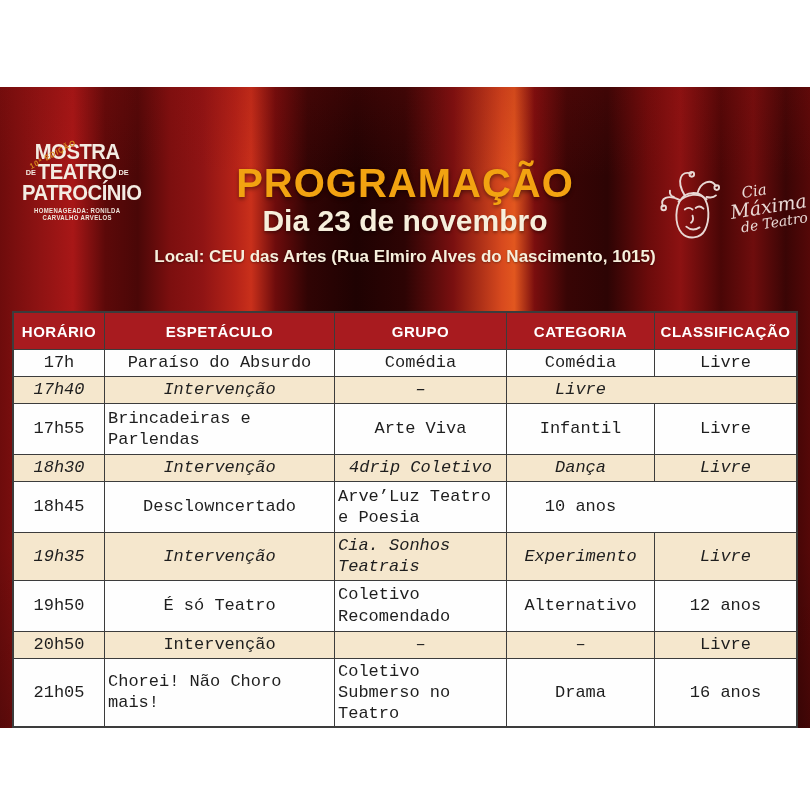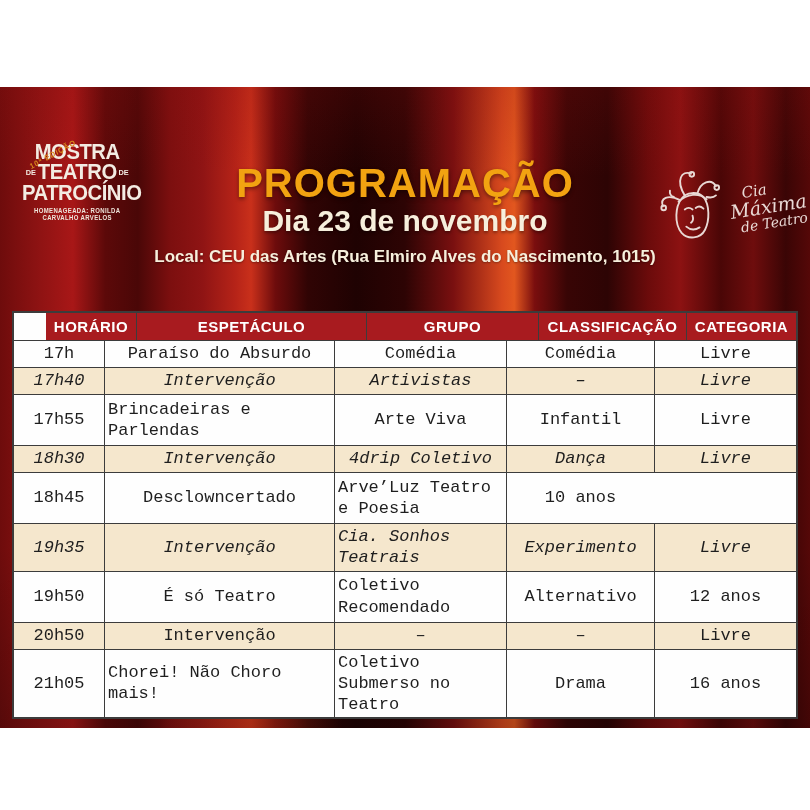--- a/index.html
+++ b/index.html
@@ -66,21 +66,21 @@
   .script-2 { font-size:19px; }
   .script-3 { font-size:14px; padding-left:8px; }
 
   
   .schedule {
     position:absolute; left:12px; top:311px; width:786px;
     border:2px solid var(--border,#3c3c3c); box-sizing:border-box;
     background:var(--row-bg,#fefefe);
   }
   .thead, .tr { display:grid; grid-template-columns:90px 230px 172px 148px 1fr; }
-  .thead { background:var(--header-bg,#a81b1f); height:27px;margin-left:32px; }
+  .thead { background:var(--header-bg,#a81b1f); height:36px; }
   .th {
     display:flex; align-items:center; justify-content:center;
     color:#ffffff; font-weight:700; font-size:15px; letter-spacing:.5px;
     border-left:1px solid var(--border,#3c3c3c);
   }
   .th:first-child { border-left:none; }
   .tr { border-top:1px solid var(--border,#3c3c3c); min-height:26px; background:var(--row-bg,#fefefe); }
   .schedule > .tr:nth-child(2n+4) { min-height:50px; }
   .tr.intervention, .tr.intervention-plain { background:var(--intervention-bg,#f5e7cd); }
   .tr.intervention { font-style:italic; }
@@ -143,35 +143,34 @@
       <div class="script-2">Máxima</div>
       <div class="script-3">de Teatro</div>
     </div>
   </div>
 
   <div class="schedule">
     <div class="thead">
         <div class="th">HORÁRIO</div>
         <div class="th">ESPETÁCULO</div>
         <div class="th">GRUPO</div>
+        <div class="th">CATEGORIA</div>
         <div class="th">CLASSIFICAÇÃO</div>
-        <div class="th">CATEGORIA</div>
       </div>
 
   <div class="tr ">
         <div class="td">17h</div>
         <div class="td">Paraíso do Absurdo</div>
         <div class="td">Comédia</div>
         <div class="td">Comédia</div>
         <div class="td">Livre</div>
       </div>
       <div class="tr intervention">
         <div class="td">17h40</div>
         <div class="td">Intervenção</div>
-        <div class="td">Artivistas</div>
         <div class="td">–</div>
         <div class="td">Livre</div>
       </div>
       <div class="tr ">
         <div class="td">17h55</div>
         <div class="td">Brincadeiras e Parlendas</div>
         <div class="td">Arte Viva</div>
         <div class="td">Infantil</div>
         <div class="td">Livre</div>
       </div>

